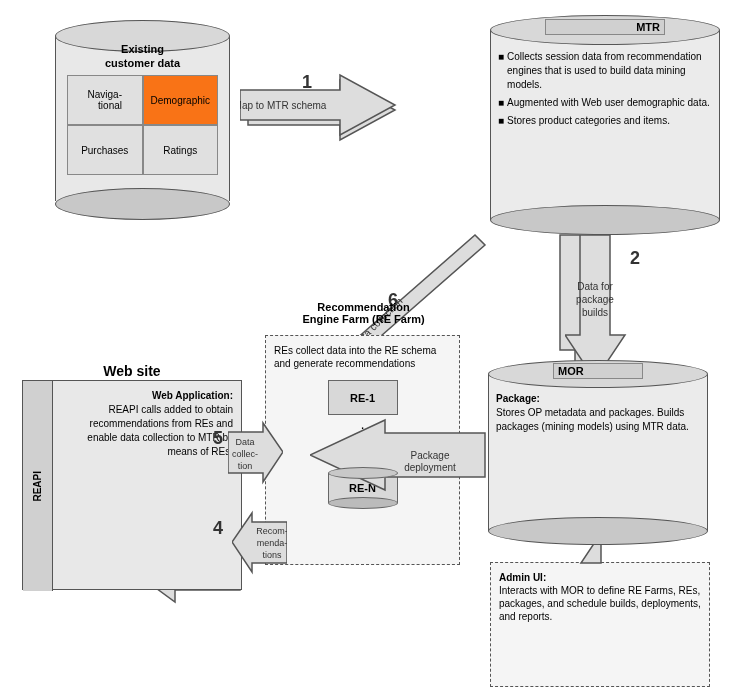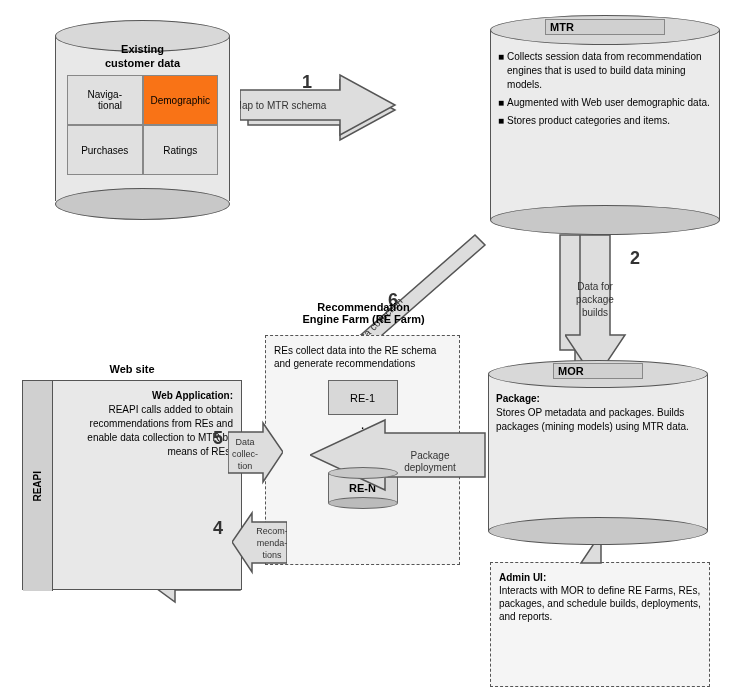--- a/index.html
+++ b/index.html
@@ -98,21 +98,21 @@
     <div style="position:absolute; top:0; left:0; width:230px; height:30px;
                 border:1.5px solid #555; border-radius:50%; background:#d8d8d8; z-index:3;"></div>
 
     <div style="position:absolute; top:15px; left:0; width:230px; height:190px;
                 border-left:1.5px solid #555; border-right:1.5px solid #555;
                 background:#ebebeb; z-index:1;"></div>
 
     <div style="position:absolute; bottom:0; left:0; width:230px; height:30px;
                 border:1.5px solid #555; border-radius:50%; background:#c8c8c8; z-index:3;"></div>
 
-    <div style="position:absolute; top:4px; left:55px; width:120px; text-align:left;
+    <div style="position:absolute; top:4px; left:55px; width:120px; text-align:right;
                 font-weight:bold; font-size:11px; z-index:5; background:#d0d0d0;
                 border:1px solid #888; padding:1px 4px;">MTR</div>
 
     <div style="position:absolute; top:35px; left:8px; width:214px; font-size:10px;
                 line-height:1.4; z-index:4;">
       <div style="display:flex; margin-bottom:4px;">
         <span style="margin-right:3px;">■</span>
         <span>Collects session data from recommendation engines that is used to build data mining models.</span>
       </div>
       <div style="display:flex; margin-bottom:4px;">
@@ -154,21 +154,21 @@
 
     <div style="font-size:10px; line-height:1.3; margin-bottom:10px;">
       REs collect data into the RE schema and generate recommendations
     </div>
 
     <div style="position:absolute; top:-35px; left:0; width:195px; text-align:center;
                 font-weight:bold; font-size:11px;">Recommendation<br>Engine Farm (RE Farm)</div>
 
     <div style="border:1.5px solid #666; background:#d8d8d8; width:70px; height:35px;
                 display:flex; align-items:center; justify-content:center;
-                margin: 0 auto 5px auto; font-size:11px; font-weight:normal;">RE-1</div>
+                margin: 0 auto 5px auto; font-size:11px; font-weight:bold;">RE-1</div>
 
     <div style="text-align:center; font-size:14px; line-height:1; margin-bottom:5px;">·<br>·<br>·</div>
 
     <div style="position:relative; width:70px; margin:0 auto;">
       <div style="width:70px; height:12px; border:1.5px solid #666; border-radius:50%;
                   background:#c8c8c8; position:relative; z-index:2;"></div>
       <div style="width:70px; height:30px; border-left:1.5px solid #666; border-right:1.5px solid #666;
                   background:#d8d8d8; margin-top:-6px; display:flex; align-items:center;
                   justify-content:center; font-size:11px; font-weight:bold;">RE-N</div>
       <div style="width:70px; height:12px; border:1.5px solid #666; border-radius:50%;
@@ -215,21 +215,21 @@
     <div style="font-size:10px; line-height:1.3;">
       <strong>Admin UI:</strong><br>
       Interacts with MOR to define RE Farms, REs, packages, and schedule builds, deployments, and reports.
     </div>
   </div>
 
   <div style="position:absolute; left:22px; top:380px; width:220px; height:210px;
               border:1.5px solid #555; background:#e8e8e8;">
 
     <div style="position:absolute; top:-18px; left:0; width:100%; text-align:center;
-                font-size:11px; font-weight:bold;">Web site</div>
+                font-size:14px; font-weight:bold;">Web site</div>
 
     <div style="position:absolute; left:0; top:0; width:30px; height:210px;
                 border-right:1.5px solid #555; background:#d0d0d0;
                 display:flex; align-items:center; justify-content:center;">
       <span style="writing-mode:vertical-rl; transform:rotate(180deg); font-size:10px; font-weight:bold;">REAPI</span>
     </div>
 
     <div style="position:absolute; left:35px; top:8px; width:175px; font-size:10px; line-height:1.4;text-align:right;">
       <strong>Web Application:</strong><br>
       REAPI calls added to obtain recommendations from REs and enable data collection to MTR by means of REs.

